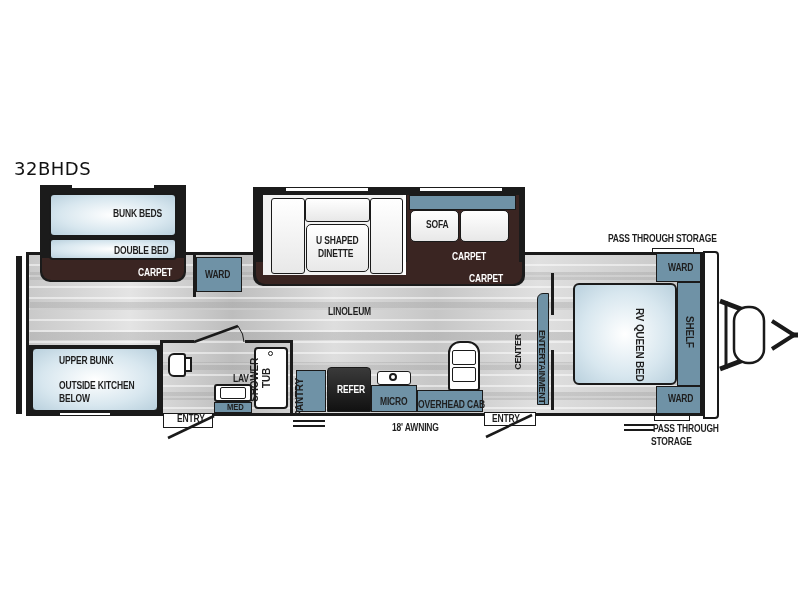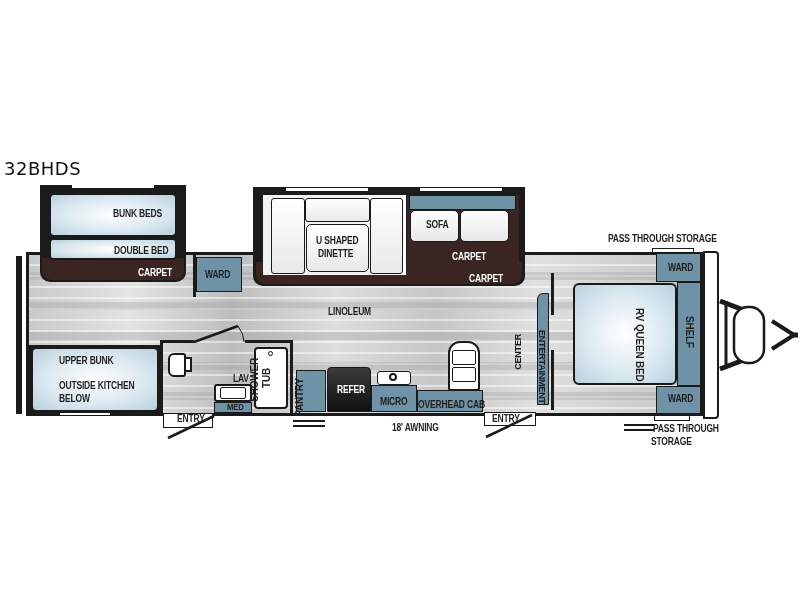--- a/index.html
+++ b/index.html
@@ -1,19 +1,19 @@
 <!DOCTYPE html>
 <html><head>
 <meta charset="utf-8">
 <style>
   * { box-sizing: border-box; margin: 0; padding: 0; }
   html, body { width: 800px; height: 600px; background: #ffffff; overflow: hidden; }
   body { position: relative; font-family: "Liberation Sans", sans-serif; }
   .abs { position: absolute; }
-  .model { left: 4px; top: 158px; font-size: 18px; color: #111; font-family: "DejaVu Sans", sans-serif; letter-spacing: 0.5px; }
+  .model { left: 14px; top: 158px; font-size: 18px; color: #111; font-family: "DejaVu Sans", sans-serif; letter-spacing: 0.5px; }
   .lbl { position: absolute; font-family: "Liberation Sans", sans-serif; font-weight: bold; font-size: 10px; color: #1e1e1e; letter-spacing: -0.2px; white-space: nowrap; transform: scaleX(0.85); transform-origin: left center; }
   .lbl.w { color: #ffffff; }
   .vert { writing-mode: vertical-rl; transform: none; }
   .vert.rot { transform: rotate(180deg); }
 
   
   .floor { left: 28px; top: 252px; width: 680px; height: 164px;
     background:
       repeating-linear-gradient(180deg, rgba(255,255,255,0) 0 9px, rgba(255,255,255,0.5) 9px 11px),
       linear-gradient(90deg, #c9c9c9 0%, #e4e4e4 15%, #bdbdbd 30%, #dedede 45%, #c6c6c6 60%, #e0e0e0 75%, #c2c2c2 100%);

